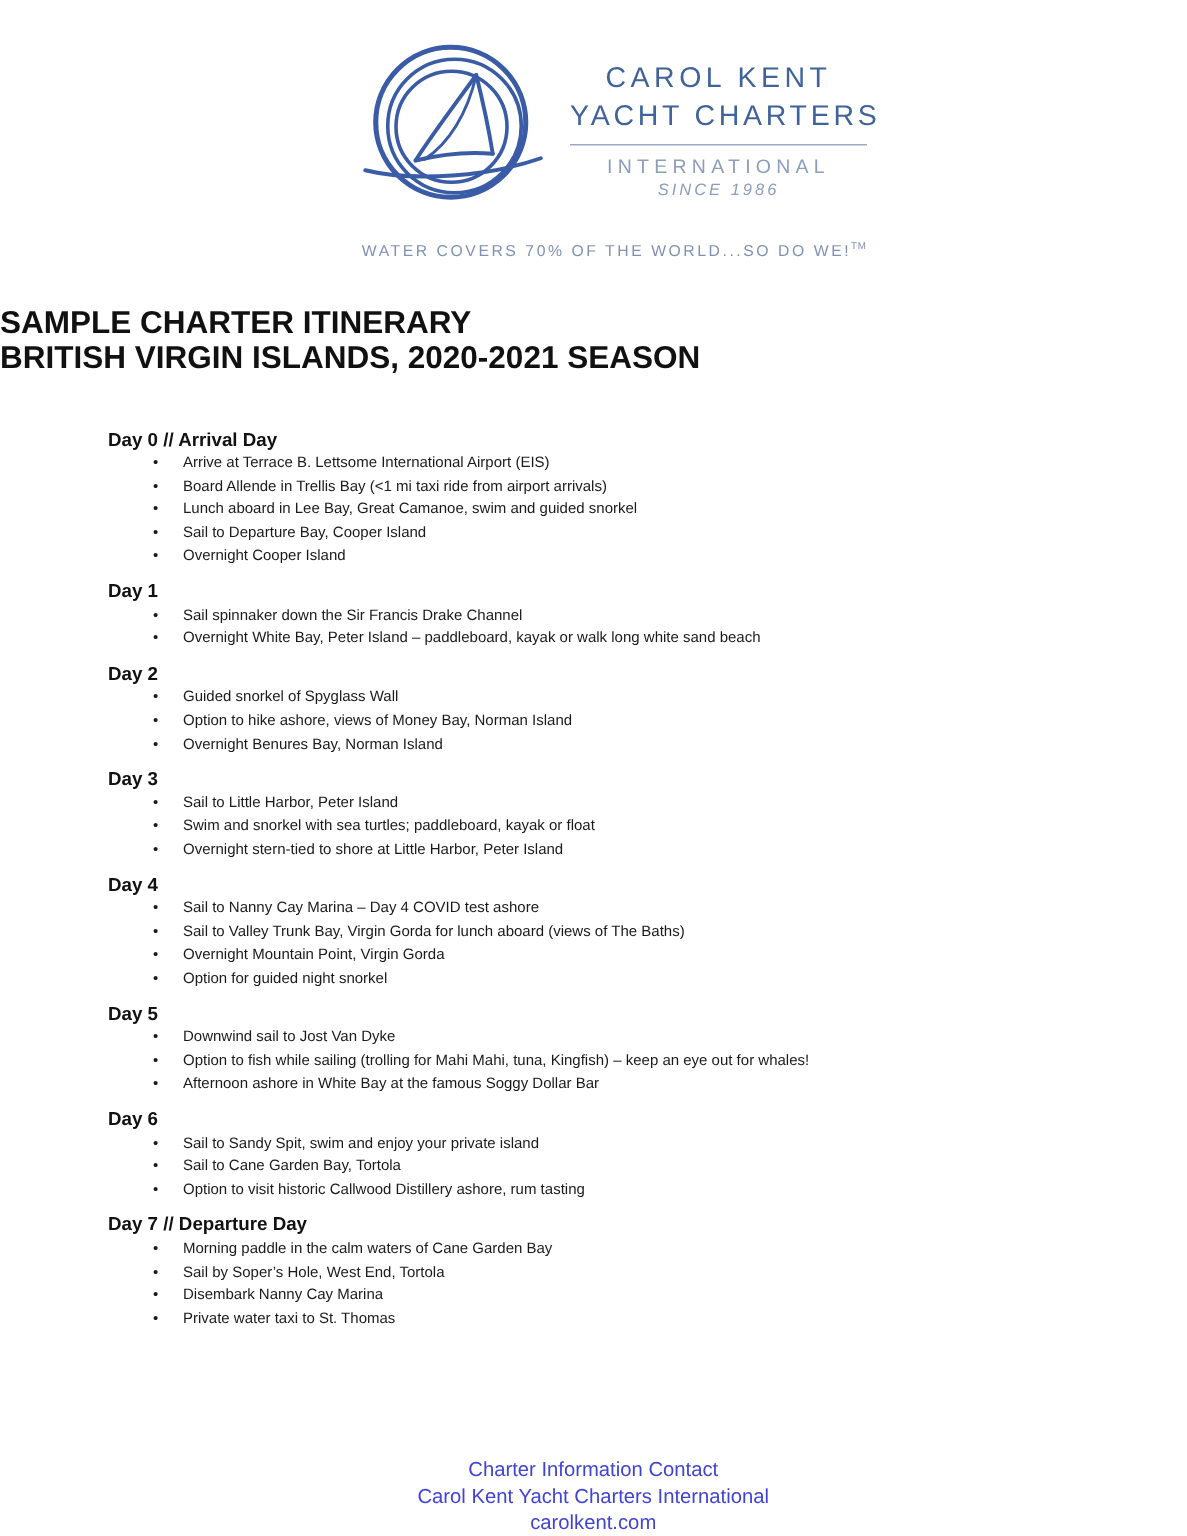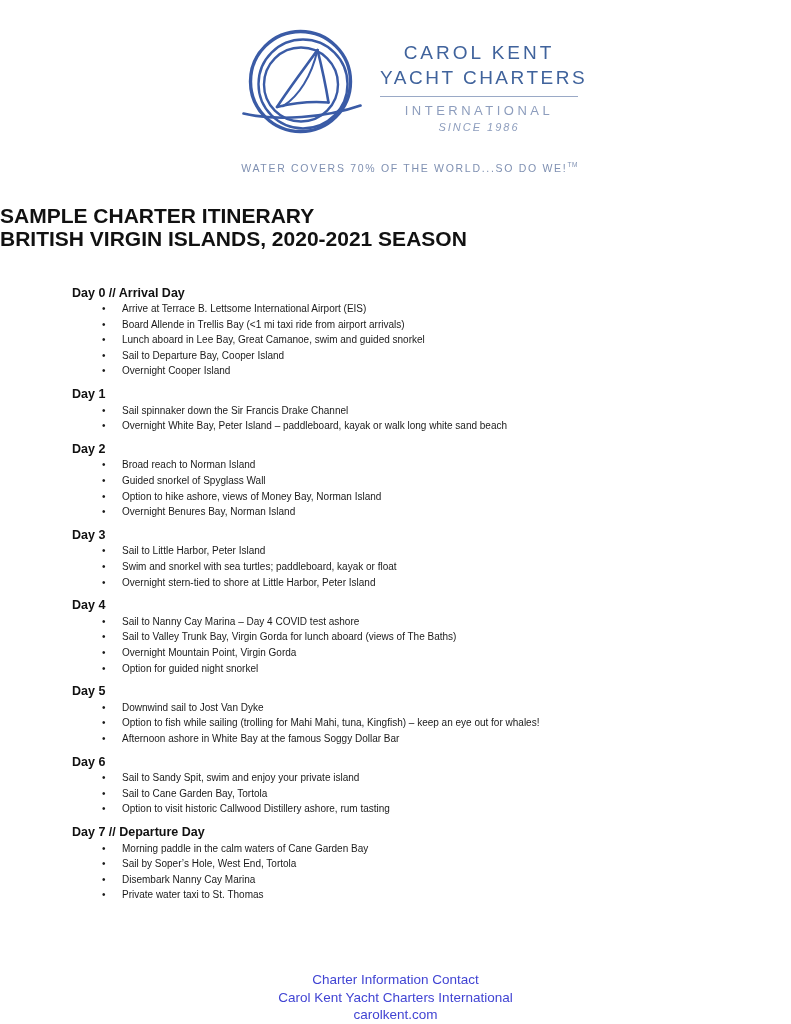--- a/index.html
+++ b/index.html
@@ -123,21 +123,20 @@
       <section class="day-section">
         <h3 class="day-heading">Day 1</h3>
         <ul class="day-items">
           <li class="activity">Sail spinnaker down the Sir Francis Drake Channel</li>
           <li class="activity">Overnight White Bay, Peter Island – paddleboard, kayak or walk long white sand beach</li>
         </ul>
       </section>
       <section class="day-section">
         <h3 class="day-heading">Day 2</h3>
         <ul class="day-items">
-          <li class="activity">Broad reach to Norman Island</li>
           <li class="activity">Guided snorkel of Spyglass Wall</li>
           <li class="activity">Option to hike ashore, views of Money Bay, Norman Island</li>
           <li class="activity">Overnight Benures Bay, Norman Island</li>
         </ul>
       </section>
       <section class="day-section">
         <h3 class="day-heading">Day 3</h3>
         <ul class="day-items">
           <li class="activity">Sail to Little Harbor, Peter Island</li>
           <li class="activity">Swim and snorkel with sea turtles; paddleboard, kayak or float</li>

